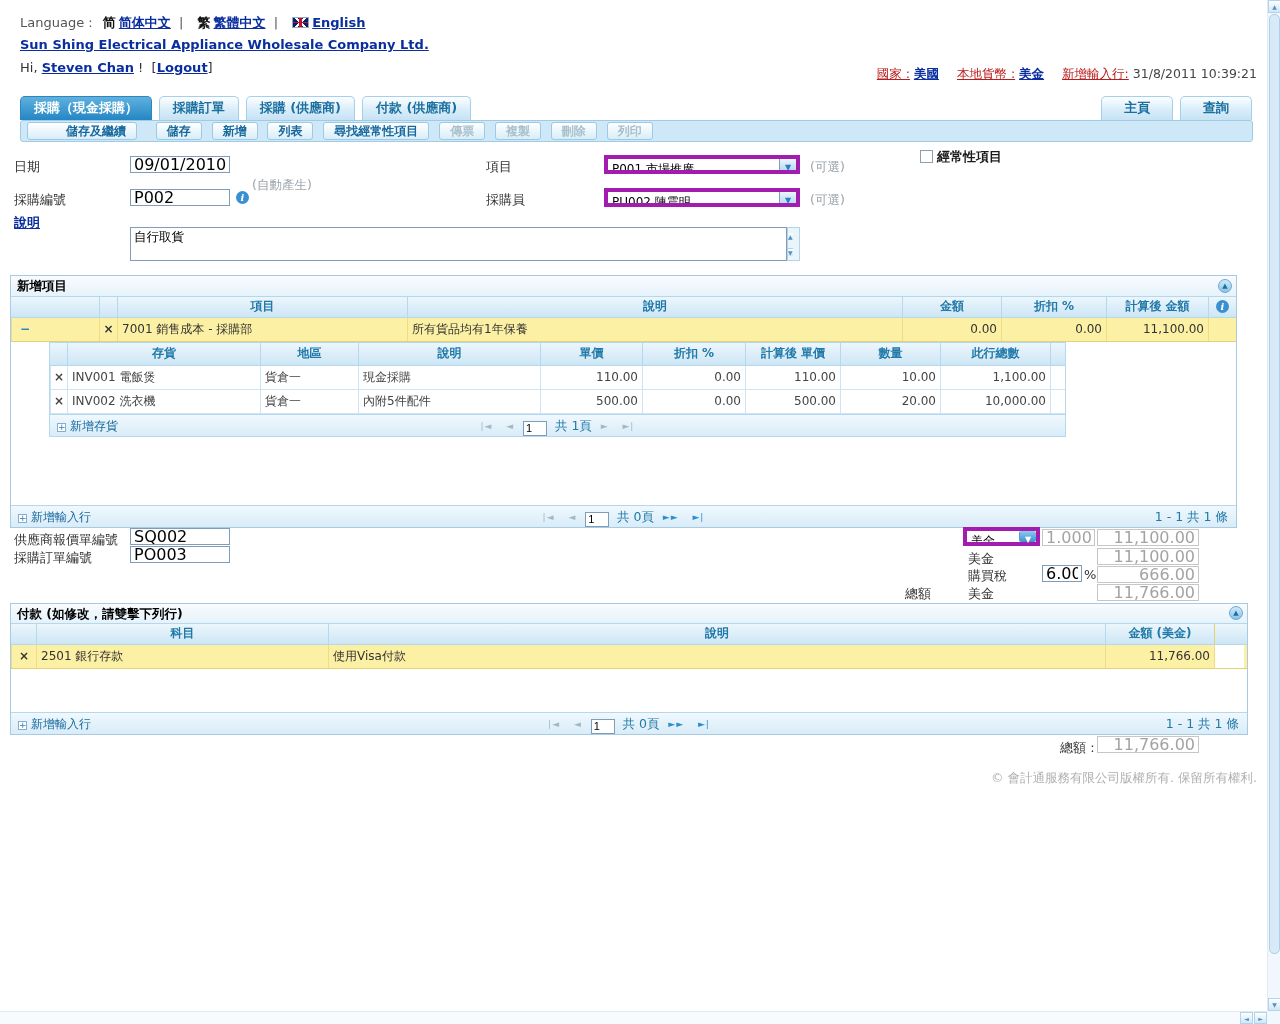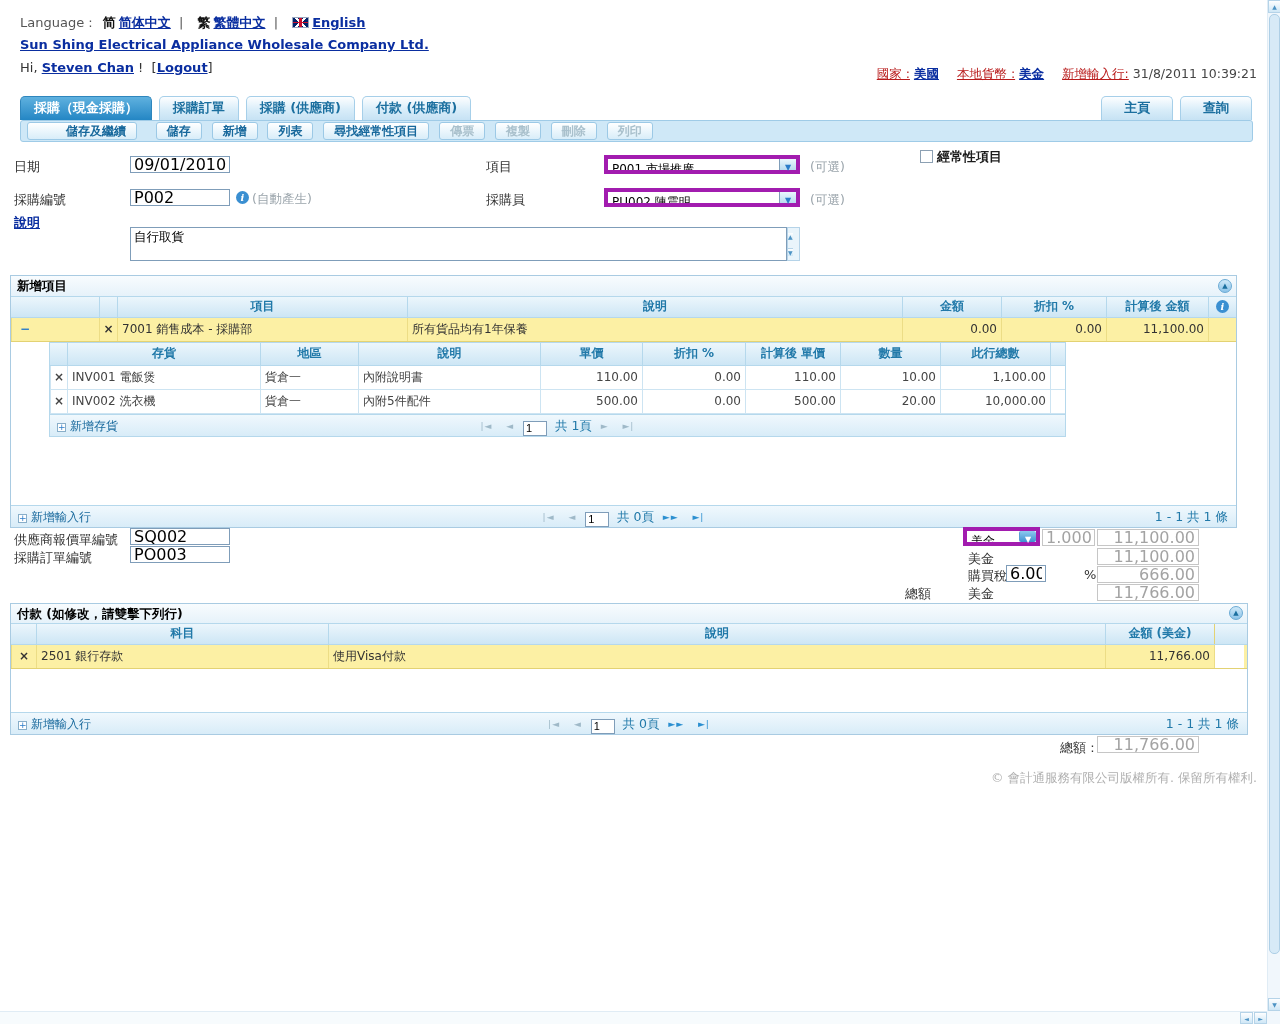--- a/index.html
+++ b/index.html
@@ -173,21 +173,21 @@
     <span class="btn">▼</span>
   </div>
   <span class="flabel muted" style="left:810px;top:159px">(可選)</span>
   <span class="abs" style="left:920px;top:148px;white-space:nowrap">
     <span class="chk"></span><span class="chklab">經常性項目</span>
   </span>
 
   <span class="flabel" style="left:14px;top:191px">採購編號</span>
   <input class="tinput" style="left: 130px; top: 189px; width: 100px;" value="P002">
   <span class="abs iinfo" style="left:236px;top:191px">i</span>
-  <span class="flabel muted" style="left:252px;top:191px">(自動產生)</span>
+  <span class="flabel muted" style="left:252px;top:177px">(自動產生)</span>
   <span class="flabel" style="left:486px;top:191px">採購員</span>
   <div class="fsel" style="left:604px;top:188px;width:196px">
     <span class="txt">PU002 陳震明</span>
     <span class="btn">▼</span>
   </div>
   <span class="flabel muted" style="left:810px;top:192px">(可選)</span>
 
   <span class="flabel" style="left:14px;top:214px"><span class="lnk">說明</span></span>
   <div class="taw">
     <textarea style="">自行取貨</textarea>
@@ -233,21 +233,21 @@
         <span class="c iv5">折扣 %</span>
         <span class="c iv6">計算後 單價</span>
         <span class="c iv7">數量</span>
         <span class="c iv8">此行總數</span>
         <span class="c iv9"></span>
       </div>
       <div class="trow wrow">
         <span class="c iv0 xdel">×</span>
         <span class="c iv1">INV001 電飯煲</span>
         <span class="c iv2">貨倉一</span>
-        <span class="c iv3">內附說明書</span>
+        <span class="c iv3">現金採購</span>
         <span class="c iv4 num">110.00</span>
         <span class="c iv5 num">0.00</span>
         <span class="c iv6 num">110.00</span>
         <span class="c iv7 num">10.00</span>
         <span class="c iv8 num">1,100.00</span>
         <span class="c iv9"></span>
       </div>
       <div class="trow wrow">
         <span class="c iv0 xdel">×</span>
         <span class="c iv1">INV002 洗衣機</span>
@@ -294,21 +294,21 @@
 
   <div class="fsel xp" style="left:963px;top:527px;width:77px">
     <span class="txt">美金</span>
     <span class="btn">▼</span>
   </div>
   <input class="tinput gray" style="left: 1042px; top: 529px; width: 53px;" value="1.0000">
   <input class="tinput gray" style="left: 1097px; top: 529px; width: 102px;" value="11,100.00">
   <span class="flabel" style="left:968px;top:550px">美金</span>
   <input class="tinput gray" style="left: 1097px; top: 548px; width: 102px;" value="11,100.00">
   <span class="flabel" style="left:968px;top:567px">購買稅</span>
-  <input class="tinput" style="left: 1006px; top: 565px; width: 40px; text-align: right;" value="6.00">
+  <input class="tinput" style="left: 1042px; top: 565px; width: 40px; text-align: right;" value="6.00">
   <span class="flabel" style="left:1084px;top:567px">%</span>
   <input class="tinput gray" style="left: 1097px; top: 566px; width: 102px;" value="666.00">
   <span class="flabel" style="left:905px;top:585px">總額</span>
   <span class="flabel" style="left:968px;top:585px">美金</span>
   <input class="tinput gray" style="left: 1097px; top: 584px; width: 102px;" value="11,766.00">
 
   <div class="panel" style="top:603px;width:1238px;height:132px">
     <div class="ptitle" style="height:19px;line-height:19px">
       <span>付款 (如修改，請雙擊下列行)</span>
       <span class="pcollapse" style="top:2px">▲</span>

